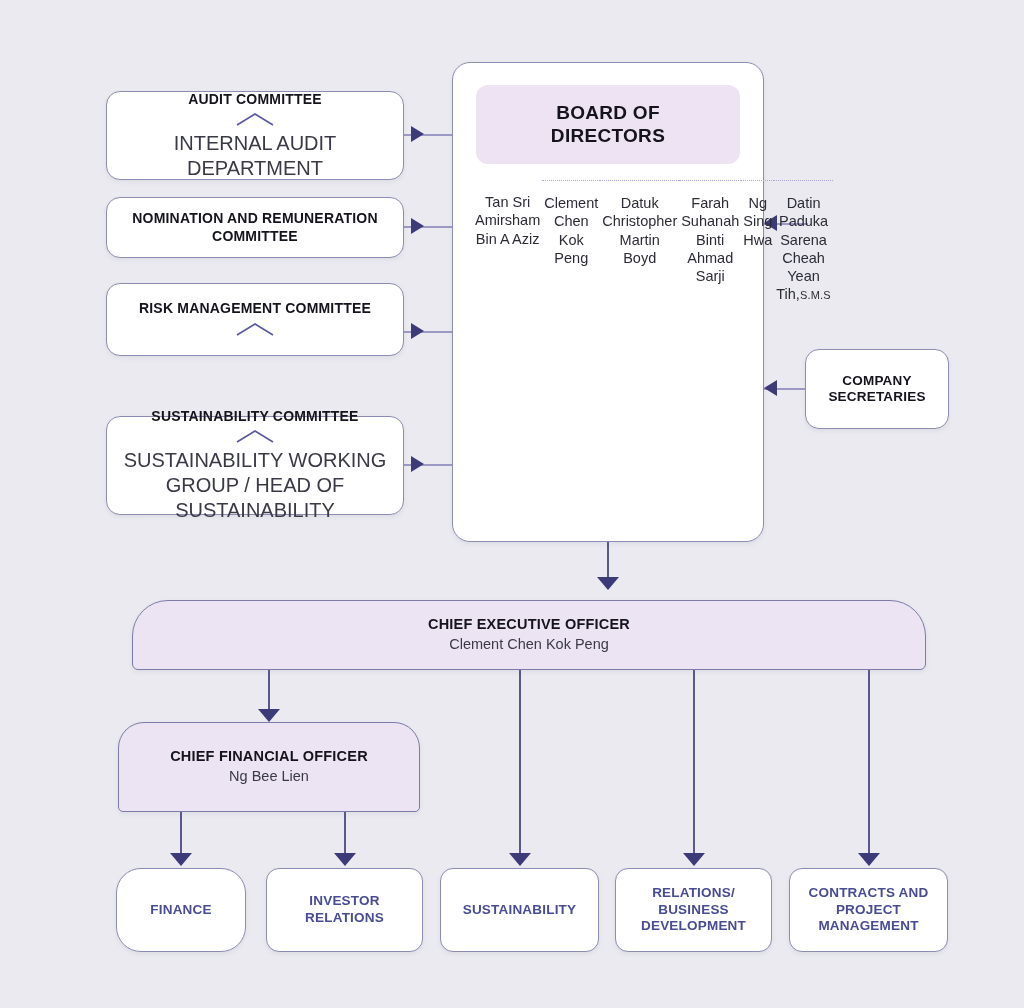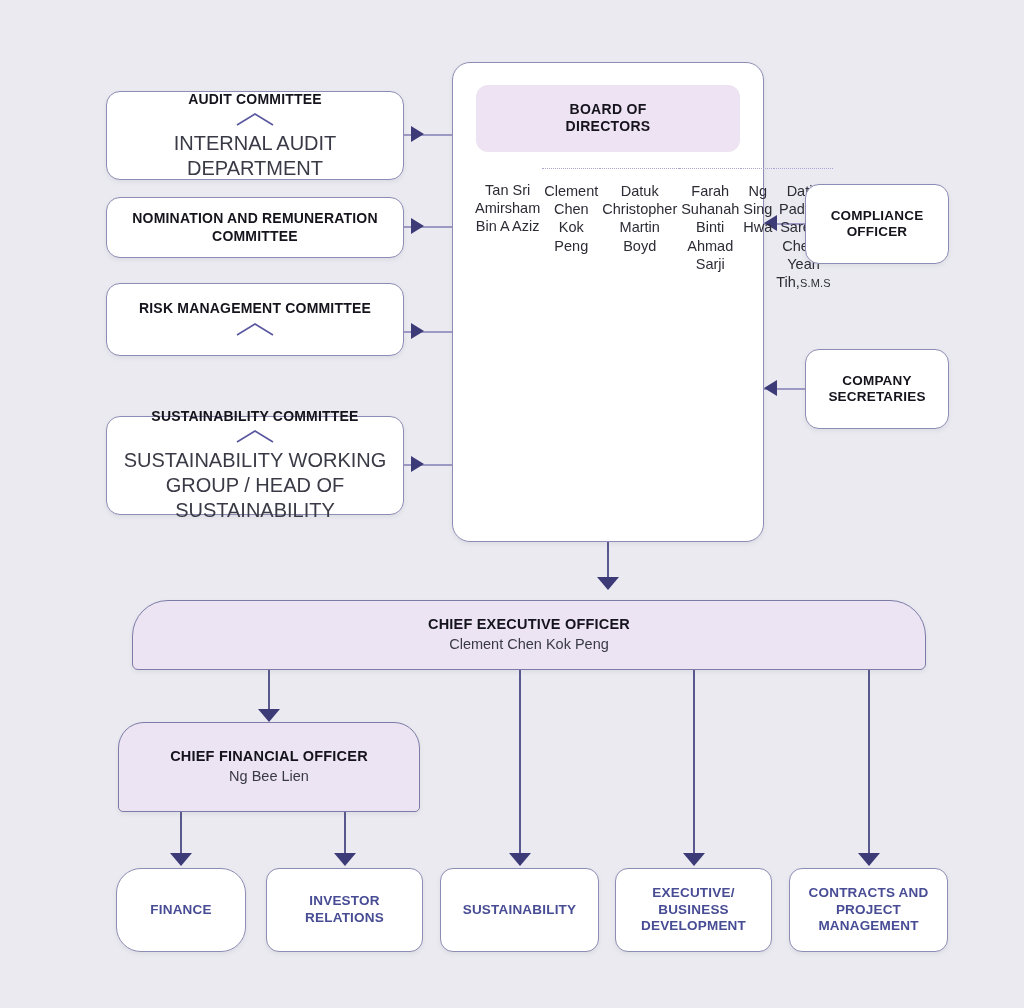--- a/index.html
+++ b/index.html
@@ -71,21 +71,21 @@
     border-radius: 18px;
     justify-content: flex-start;
     padding: 22px 0 0 0;
   }
   #board-header {
     width: 264px;
     background: #eee3f2;
     border-radius: 12px;
     padding: 16px 0 17px;
     font-weight: bold;
-    font-size: 14px;
+    font-size: 19px;
     line-height: 1.22;
     color: #15131c;
     letter-spacing: .3px;
   }
   #board-list {
     width: 270px;
     margin-top: 16px;
     display: flex;
     flex-direction: row;
   }
@@ -243,24 +243,20 @@
       </div>
       <div class="director">
         <span>Ng Sing Hwa</span>
       </div>
       <div class="director">
         <span>Datin Paduka Sarena Cheah Yean Tih,</span><span class="sms">S.M.S</span>
       </div>
     </div>
   </div>
 
-  <div class="node side" id="sb0" style="left:805px; top:184px;">
-    <div class="ttl">COMPLIANCE</div>
-    <div class="ttl">OFFICER</div>
-  </div>
   <div class="line h light" style="left:764px; top:223.2px; width:44px;"></div>
   <div class="arrow left" style="left:764px; top:215px;"></div>
 
   <div class="node side" id="sb1" style="left:805px; top:349px;">
     <div class="ttl">COMPANY</div>
     <div class="ttl">SECRETARIES</div>
   </div>
   <div class="line h light" style="left:764px; top:388.2px; width:44px;"></div>
   <div class="arrow left" style="left:764px; top:380px;"></div>
 
@@ -302,21 +298,21 @@
   <div class="node leaf" style="left:266px; top:868px; width:157px;">
     <div class="ttl">INVESTOR</div>
     <div class="ttl">RELATIONS</div>
   </div>
 
   <div class="node leaf" style="left:440px; top:868px; width:159px;">
     <div class="ttl">SUSTAINABILITY</div>
   </div>
 
   <div class="node leaf" style="left:615px; top:868px; width:157px;">
-    <div class="ttl">EXECUTIVE/</div>
+    <div class="ttl">RELATIONS/</div>
     <div class="ttl">BUSINESS</div>
     <div class="ttl">DEVELOPMENT</div>
   </div>
 
   <div class="node leaf" style="left:789px; top:868px; width:159px;">
     <div class="ttl">CONTRACTS AND</div>
     <div class="ttl">PROJECT</div>
     <div class="ttl">MANAGEMENT</div>
   </div>
 

